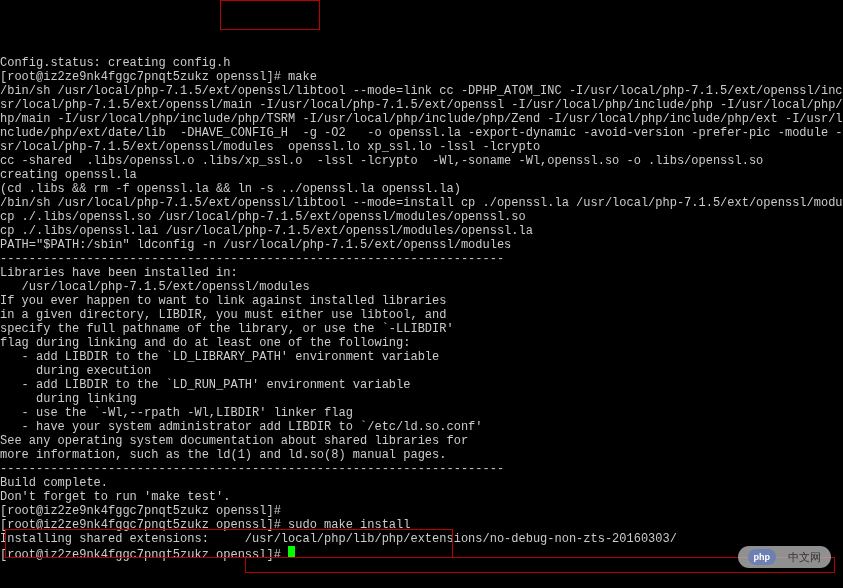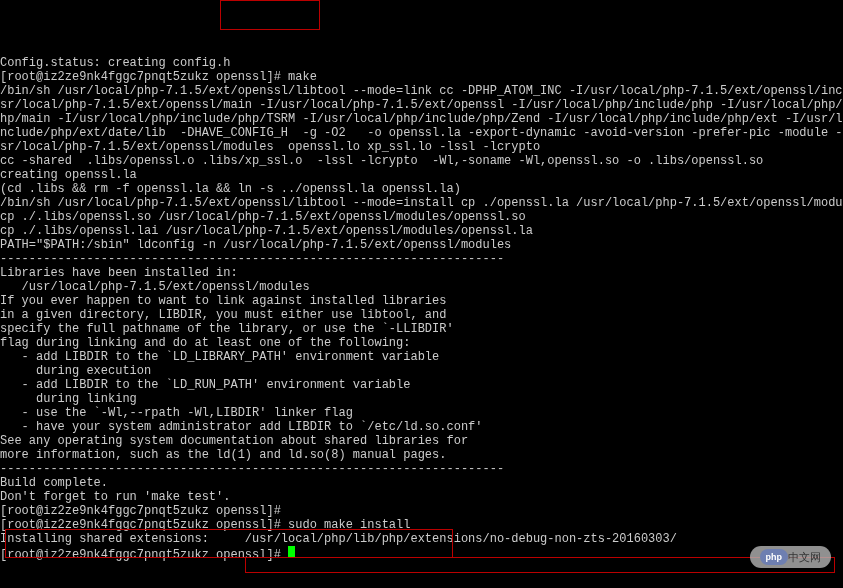--- a/index.html
+++ b/index.html
@@ -57,21 +57,21 @@
     right: 12px;
     bottom: 20px;
     background: rgba(180,180,180,0.8);
     color: #333;
     border-radius: 11px;
     padding: 3px 10px;
     font-family: Arial, sans-serif;
     font-size: 11px;
     display: flex;
     align-items: center;
-    gap: 0;
+    gap: 12px;
     text-align: right;
   }
   .watermark .php-badge {
     background: #6e7fb1;
     color: #fff;
     border-radius: 9px;
     padding: 1px 6px;
     font-weight: bold;
     font-size: 9px;
   }

